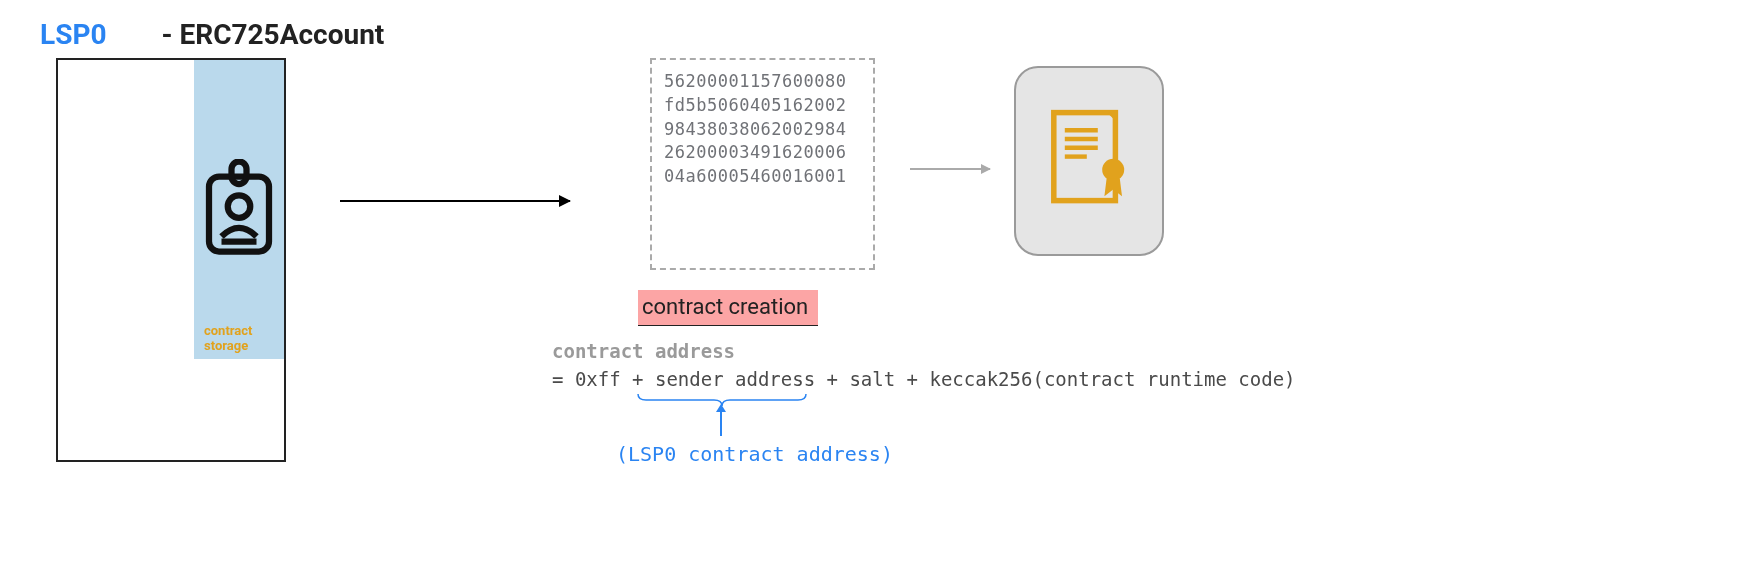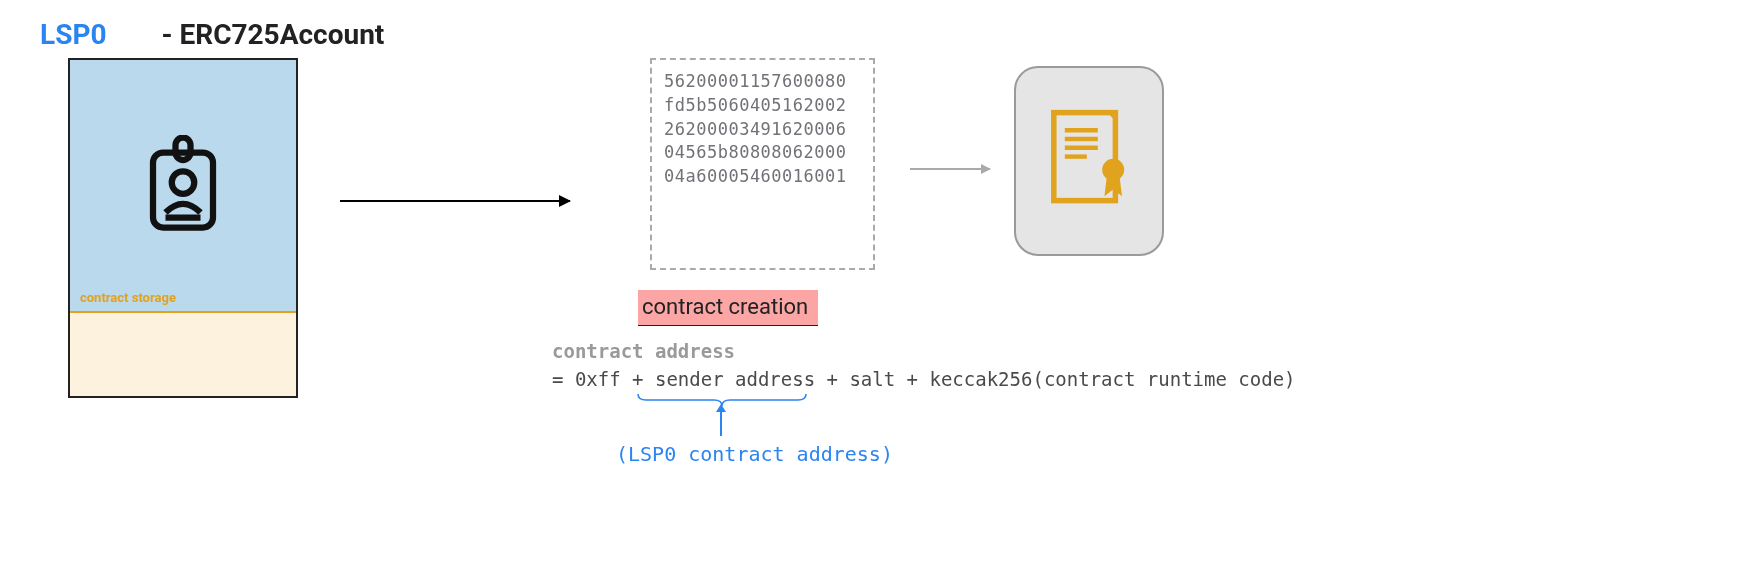--- a/index.html
+++ b/index.html
@@ -16,27 +16,28 @@
     left: 40px;
     font-size: 28px;
     font-weight: 700;
   }
   .title .lsp0 { color: #2a84f2; }
   .title .erc { color: #222; margin-left: 48px; }
 
   .card {
     position: absolute;
     top: 58px;
-    left: 68px;
+    left: 56px;
     width: 230px;
-    height: 340px;
+    height: 404px;
     border: 2px solid #222;
     display: flex;
     flex-direction: column;
     overflow: hidden;
+    align-items: flex-end;
   }
   .card-top {
     flex: 3;
     background: #bad9ec;
     position: relative;
     display: flex;
     align-items: center;
     justify-content: center;
     flex-direction: column;
   }
@@ -209,22 +210,22 @@
     <div class="storage-label">contract storage</div>
   </div>
   <div class="card-bottom"></div>
 </div>
 
 <div class="arrow1"></div>
 
 <div class="bytecode">
   <div>56200001157600080</div>
   <div>fd5b5060405162002</div>
+  <div>98438038062002984</div>
   <div>26200003491620006</div>
-  <div>04565b80808062000</div>
   <div>04a60005460016001</div>
 </div>
 
 <div class="arrow2"></div>
 
 <div class="contract-card">
   <svg viewBox="0 0 80 100" width="88" height="110">
     <rect x="8" y="6" width="56" height="80" fill="none" stroke="#e1a21d" stroke-width="5"></rect>
     <polyline points="58,6 64,12 64,86 8,86" fill="none" stroke="#e1a21d" stroke-width="2"></polyline>
     <line x1="18" y1="22" x2="48" y2="22" stroke="#e1a21d" stroke-width="4"></line>

